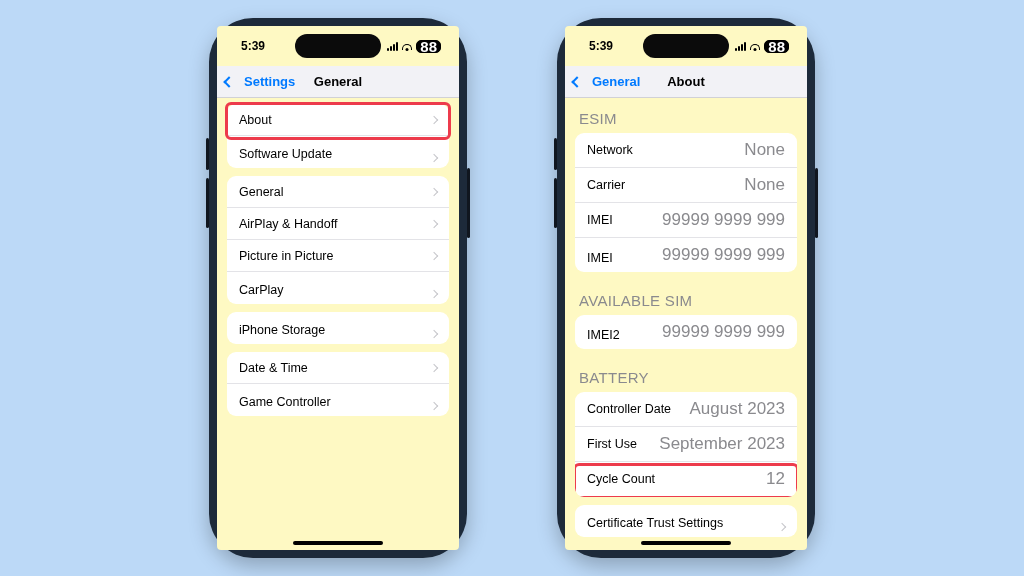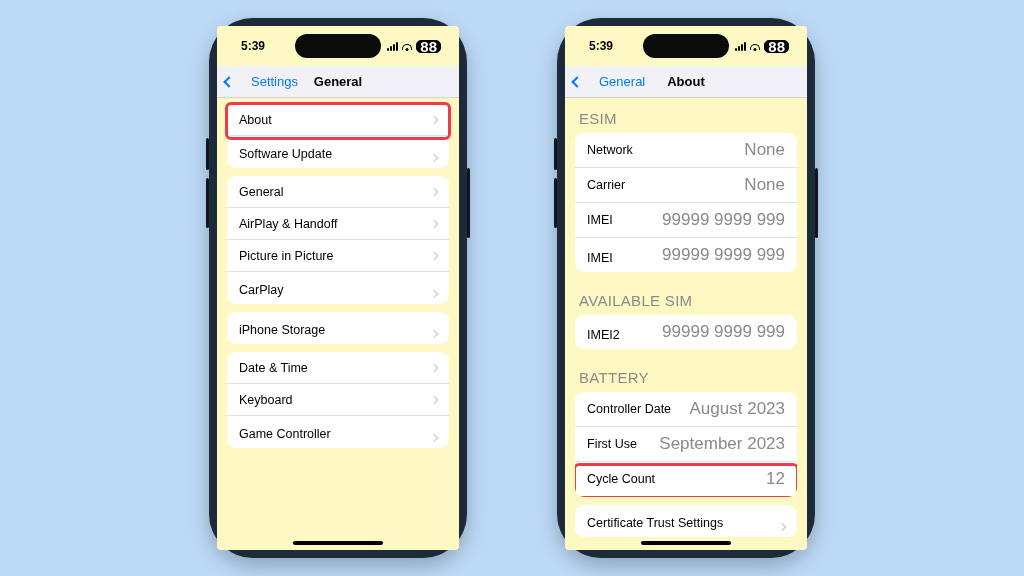--- a/index.html
+++ b/index.html
@@ -111,22 +111,22 @@
     padding: 0 8px;
     border-bottom: 0.5px solid #d1d1d6;
     background: #f2f2f6;
     position: relative;
   }
   .nav-back {
     display: flex;
     align-items: center;
     color: #007aff;
     font-size: 13px;
-    gap: 16px;
-    font-weight: 400;
+    gap: 9px;
+    font-weight: 700;
   }
   .chevron-left {
     width: 8px; height: 8px;
     border-left: 2px solid #007aff;
     border-bottom: 2px solid #007aff;
     transform: rotate(45deg);
     margin-right: 2px;
   }
   .nav-title {
     position: absolute;
@@ -266,24 +266,20 @@
           <span class="chevron-right"></span>
         </div>
       </div>
 
       <div class="group">
         <div class="row">
           <span class="label">Date &amp; Time</span>
           <span class="chevron-right"></span>
         </div>
         <div class="row">
-          <span class="label">Keyboard</span>
-          <span class="chevron-right"></span>
-        </div>
-        <div class="row">
           <span class="label">Game Controller</span>
           <span class="chevron-right"></span>
         </div>
       </div>
     </div>
 
     <div class="home-indicator"></div>
   </div>
 </div>
 

